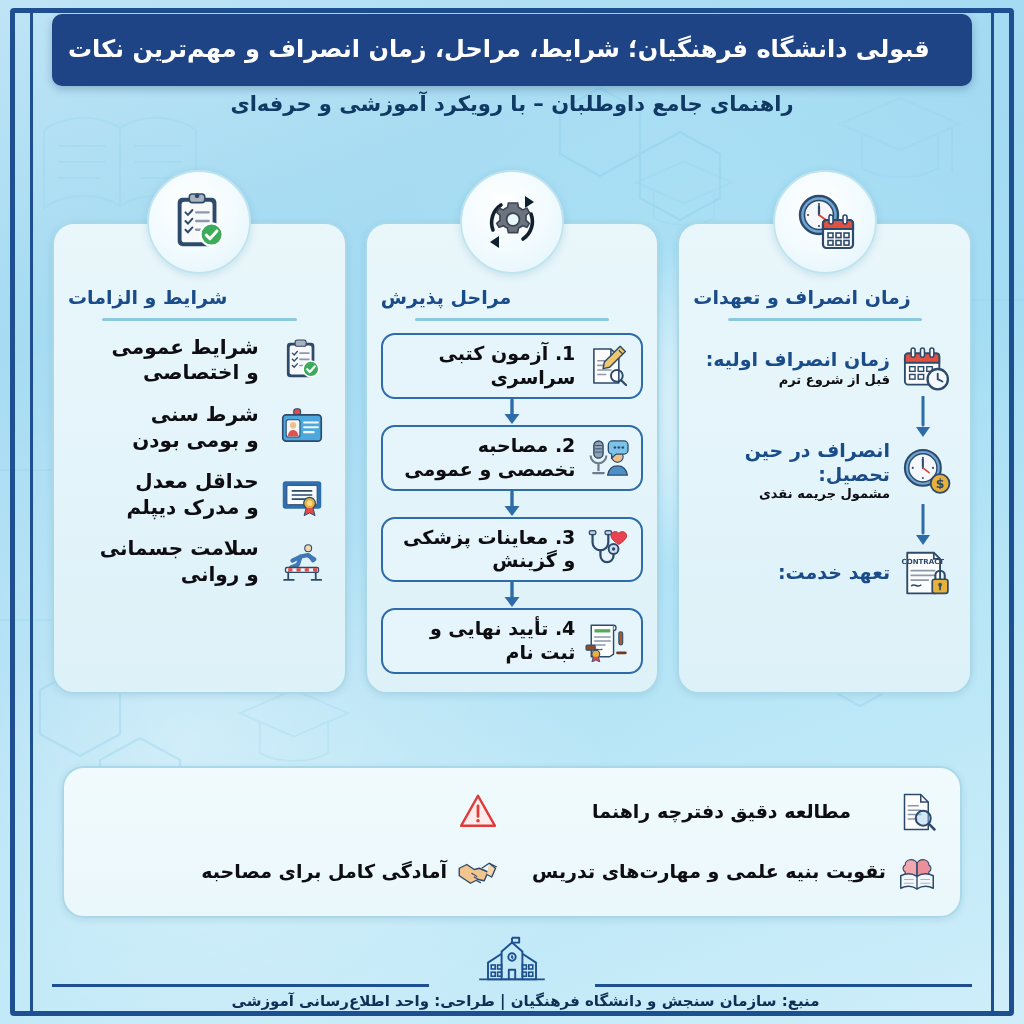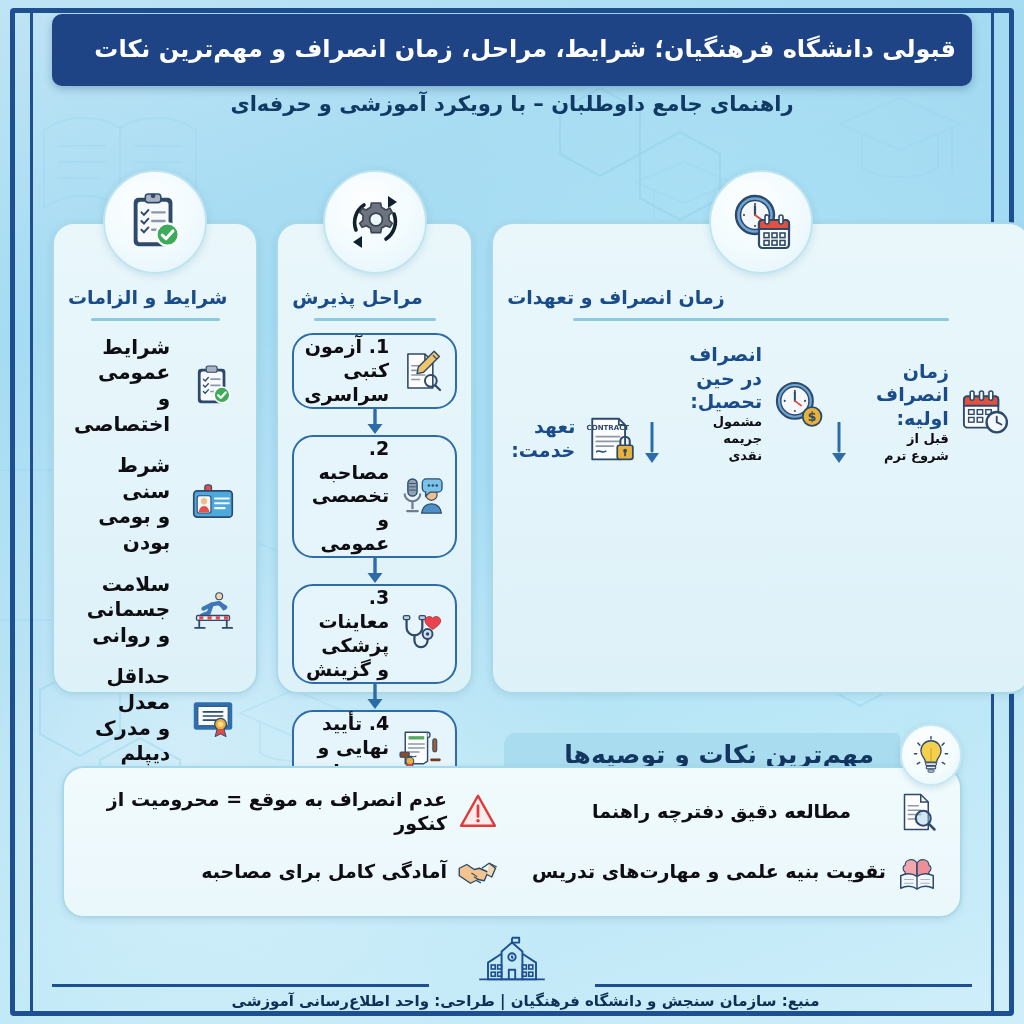--- a/index.html
+++ b/index.html
@@ -39,21 +39,21 @@
     border-right: 3px solid #1d4f91;
     pointer-events: none;
   }
 
   
   .title-bar {
     position: absolute; left: 52px; top: 14px;
     width: 920px; height: 72px;
     background: #1e4485;
     border-radius: 10px;
-    display: flex; align-items: center; justify-content: flex-start;
+    display: flex; align-items: center; justify-content: flex-end;
     box-shadow: 0 3px 8px rgba(16,48,96,.28);
   }
   .title-bar .t {
     color: #ffffff;
     font-size: 27px;
     font-weight: bold;
     letter-spacing: -0.3px;
     text-align: center;
     line-height: 1.22;
     padding: 0 16px;
@@ -115,34 +115,34 @@
     flex: 1; text-align: right;
     color: #0d0d12; font-size: 20px; font-weight: bold; line-height: 1.28;
   }
 
   
   .steps { margin-top: 12px; display: flex; flex-direction: column; align-items: center; }
   .step-box {
     width: 100%;
     background: #e6f5fb;
     border: 2px solid #2d6ca8;
-    border-radius: 21px;
-    padding: 0 10px;
+    border-radius: 14px;
+    padding: 7px 10px;
     display: flex; flex-direction: row; align-items: center; gap: 8px;
     min-height: 58px;
   }
   .step-ico { flex: 0 0 48px; height: 46px; display: flex; align-items: center; justify-content: center; }
   .step-txt {
     flex: 1; text-align: right;
     color: #0d0d12; font-size: 19px; font-weight: bold; line-height: 1.26;
   }
   .arrow-down { height: 26px; display: flex; align-items: center; justify-content: center; }
 
   
-  .tl { margin-top: 22px; display: flex; align-items: flex-end; }
+  .tl { margin-top: 22px; display: flex; flex-direction: column; align-items: flex-start; }
   .tl-row { display: flex; flex-direction: row; align-items: center; gap: 10px; padding: 0 4px; }
   .tl-ico { flex: 0 0 52px; height: 52px; display: flex; align-items: center; justify-content: center; }
   .tl-body { flex: 1; text-align: right; }
   .tl-label { color: #1b4c8a; font-size: 19px; font-weight: bold; line-height: 1.25; }
   .tl-value { color: #0d0d12; font-size: 13px; font-weight: bold; line-height: 1.3; }
   .tl-arrow { height: 44px; display: flex; align-items: center; justify-content: center; margin-right: 22px; }
 
   
   .tips-head {
     position: absolute; right: 62px; top: 724px;
@@ -317,53 +317,53 @@
                   <path d="M35,38 h14"></path>
               </g>
             </svg>
           </div>
           <div class="req-txt">شرط سنی<br>و بومی بودن</div>
         </div>
 
         <div class="req-row">
           <div class="req-ico">
             <svg width="44" height="44" viewBox="0 0 64 64">
+              <rect x="4" y="12" width="56" height="40" rx="4" fill="#2f6fb0"></rect>
+              <rect x="10" y="18" width="44" height="28" rx="2" fill="#f6fbfd" stroke="#2e4a6b" stroke-width="1.4"></rect>
+              <g stroke="#2e4a6b" stroke-width="2.4" stroke-linecap="round">
+                <path d="M18,26 h28"></path>
+                  <path d="M18,32 h28"></path>
+                  <path d="M18,38 h20"></path>
+              </g>
+              <circle cx="43" cy="44" r="8.5" fill="#e8b23a" stroke="#2e4a6b" stroke-width="1.8"></circle>
+              <circle cx="43" cy="44" r="4" fill="#f6d98a"></circle>
+              <path d="M38,51 l-3,11 l8,-4 l8,4 l-3,-11" fill="#e24b4b" stroke="#2e4a6b" stroke-width="1.4"></path>
+            </svg>
+          </div>
+          <div class="req-txt">حداقل معدل<br>و مدرک دیپلم</div>
+        </div>
+
+        <div class="req-row">
+          <div class="req-ico">
+            <svg width="44" height="44" viewBox="0 0 64 64">
               <circle cx="41" cy="12" r="5" fill="#f6d7ae" stroke="#2e4a6b" stroke-width="1.6"></circle>
               <path d="M18,30 l12,-6 l10,-2 l10,6" stroke="#3f78b5" stroke-width="6" fill="none" stroke-linecap="round" stroke-linejoin="round"></path>
               <path d="M30,24 l-4,12 l-10,4" stroke="#3f78b5" stroke-width="6" fill="none" stroke-linecap="round" stroke-linejoin="round"></path>
               <path d="M42,22 l6,8" stroke="#3f78b5" stroke-width="5.4" fill="none" stroke-linecap="round"></path>
               <rect x="8" y="40" width="48" height="7" rx="2" fill="#f2f4f6" stroke="#2e4a6b" stroke-width="2"></rect>
               <g fill="#e24b4b">
                 <rect x="12" y="41" width="6" height="5"></rect>
                   <rect x="24" y="41" width="6" height="5"></rect>
                 <rect x="36" y="41" width="6" height="5"></rect>
                   <rect x="48" y="41" width="6" height="5"></rect>
               </g>
               <path d="M12,47 l0,11 M52,47 l0,11 M6,58 h14 M46,58 h14" stroke="#2e4a6b" stroke-width="2.6" stroke-linecap="round" fill="none"></path>
             </svg>
           </div>
           <div class="req-txt">سلامت جسمانی<br>و روانی</div>
-        </div>
-
-        <div class="req-row">
-          <div class="req-ico">
-            <svg width="44" height="44" viewBox="0 0 64 64">
-              <rect x="4" y="12" width="56" height="40" rx="4" fill="#2f6fb0"></rect>
-              <rect x="10" y="18" width="44" height="28" rx="2" fill="#f6fbfd" stroke="#2e4a6b" stroke-width="1.4"></rect>
-              <g stroke="#2e4a6b" stroke-width="2.4" stroke-linecap="round">
-                <path d="M18,26 h28"></path>
-                  <path d="M18,32 h28"></path>
-                  <path d="M18,38 h20"></path>
-              </g>
-              <circle cx="43" cy="44" r="8.5" fill="#e8b23a" stroke="#2e4a6b" stroke-width="1.8"></circle>
-              <circle cx="43" cy="44" r="4" fill="#f6d98a"></circle>
-              <path d="M38,51 l-3,11 l8,-4 l8,4 l-3,-11" fill="#e24b4b" stroke="#2e4a6b" stroke-width="1.4"></path>
-            </svg>
-          </div>
-          <div class="req-txt">حداقل معدل<br>و مدرک دیپلم</div>
         </div>
       </div>
     </div>
 
     <div class="card">
       <div class="card-badge">
         <svg width="64" height="64" viewBox="0 0 64 64">
           <g fill="none" stroke="#10202e" stroke-width="3.6" stroke-linecap="round">
             <path d="M13,40 a21,21 0 0 1 8,-25"></path>
             <path d="M51,24 a21,21 0 0 1 -8,25"></path>
@@ -597,41 +597,20 @@
             </svg>
           </div>
           <div class="tl-body">
             <div class="tl-label">تعهد خدمت:</div>
           </div>
         </div>
       </div>
     </div>
   </div>
 
-  <div class="tips-head">
-    <div class="tips-badge">
-      <svg width="38" height="38" viewBox="0 0 64 64">
-        <path d="M32,8 c-10,0 -17,7.5 -17,17 c0,7 4,10.5 6,14 c1.2,2 1.4,3.6 1.4,5 h19.2 c0,-1.4 .2,-3 1.4,-5 c2,-3.5 6,-7 6,-14 c0,-9.5 -7,-17 -17,-17 z" fill="#f5cf4e" stroke="#2e4a6b" stroke-width="2.2"></path>
-        <path d="M32,20 v22" stroke="#d9ab2c" stroke-width="2.2"></path>
-        <rect x="23" y="45" width="18" height="4.6" rx="1.6" fill="#e3e9ef" stroke="#2e4a6b" stroke-width="1.8"></rect>
-        <rect x="24" y="51" width="16" height="4.4" rx="1.6" fill="#e3e9ef" stroke="#2e4a6b" stroke-width="1.8"></rect>
-        <rect x="27" y="57" width="10" height="4" rx="1.6" fill="#cfd7df" stroke="#2e4a6b" stroke-width="1.6"></rect>
-        <g stroke="#2e4a6b" stroke-width="2.4" stroke-linecap="round">
-          <path d="M32,2 v-1 M32,1 v4"></path>
-            <path d="M10,12 l3.4,3.4"></path>
-            <path d="M54,12 l-3.4,3.4"></path>
-          <path d="M4,30 h4"></path>
-            <path d="M60,30 h-4"></path>
-            <path d="M9,47 l4,-2.4"></path>
-            <path d="M55,47 l-4,-2.4"></path>
-        </g>
-      </svg>
-    </div>
-    <div class="tips-pill">مهم‌ترین نکات و توصیه‌ها</div>
-  </div>
 
   <div class="tips-card">
     <div class="tip" style="grid-column:1;grid-row:1;gap:45px;">
       <div class="tip-ico">
         <svg width="40" height="40" viewBox="0 0 64 64">
           <path d="M12,4 h26 l12,12 v44 h-38 z" fill="#fdfdfd" stroke="#2e4a6b" stroke-width="2.4" stroke-linejoin="round"></path>
           <path d="M38,4 v12 h12" fill="none" stroke="#2e4a6b" stroke-width="2.4"></path>
           <g stroke="#8d99a8" stroke-width="2.4" stroke-linecap="round">
             <path d="M18,22 h16"></path>
               <path d="M18,29 h20"></path>
@@ -646,21 +625,20 @@
     </div>
 
     <div class="tip" style="grid-column:2;grid-row:1;">
       <div class="tip-ico">
         <svg width="40" height="40" viewBox="0 0 64 64">
           <path d="M32,6 l27,48 h-54 z" fill="#fdecec" stroke="#e03a3a" stroke-width="4" stroke-linejoin="round"></path>
           <path d="M32,22 v17" stroke="#e03a3a" stroke-width="4.4" stroke-linecap="round"></path>
           <circle cx="32" cy="46" r="2.8" fill="#e03a3a"></circle>
         </svg>
       </div>
-      <div class="tip-txt">عدم انصراف به موقع = محرومیت از کنکور</div>
     </div>
 
     <div class="tip" style="grid-column:1;grid-row:2;">
       <div class="tip-ico">
         <svg width="40" height="40" viewBox="0 0 64 64">
           <path d="M32,18 c-5,-9 -19,-7 -19,3 c-5,2 -4,9 0,11 c-1,6 6,9 10,6 c3,3 9,2 9,-3 z" fill="#f2a6ae" stroke="#2e4a6b" stroke-width="1.8"></path>
           <path d="M32,18 c5,-9 19,-7 19,3 c5,2 4,9 0,11 c1,6 -6,9 -10,6 c-3,3 -9,2 -9,-3 z" fill="#eb8f9b" stroke="#2e4a6b" stroke-width="1.8"></path>
           <path d="M32,18 v20" stroke="#2e4a6b" stroke-width="1.6"></path>
           <path d="M6,38 c8,-4 18,-4 26,1 c8,-5 18,-5 26,-1 v20 c-8,-4 -18,-4 -26,1 c-8,-5 -18,-5 -26,-1 z" fill="#f2f7fb" stroke="#2e4a6b" stroke-width="2.4" stroke-linejoin="round"></path>
           <path d="M32,39 v21" stroke="#2e4a6b" stroke-width="2.2"></path>

